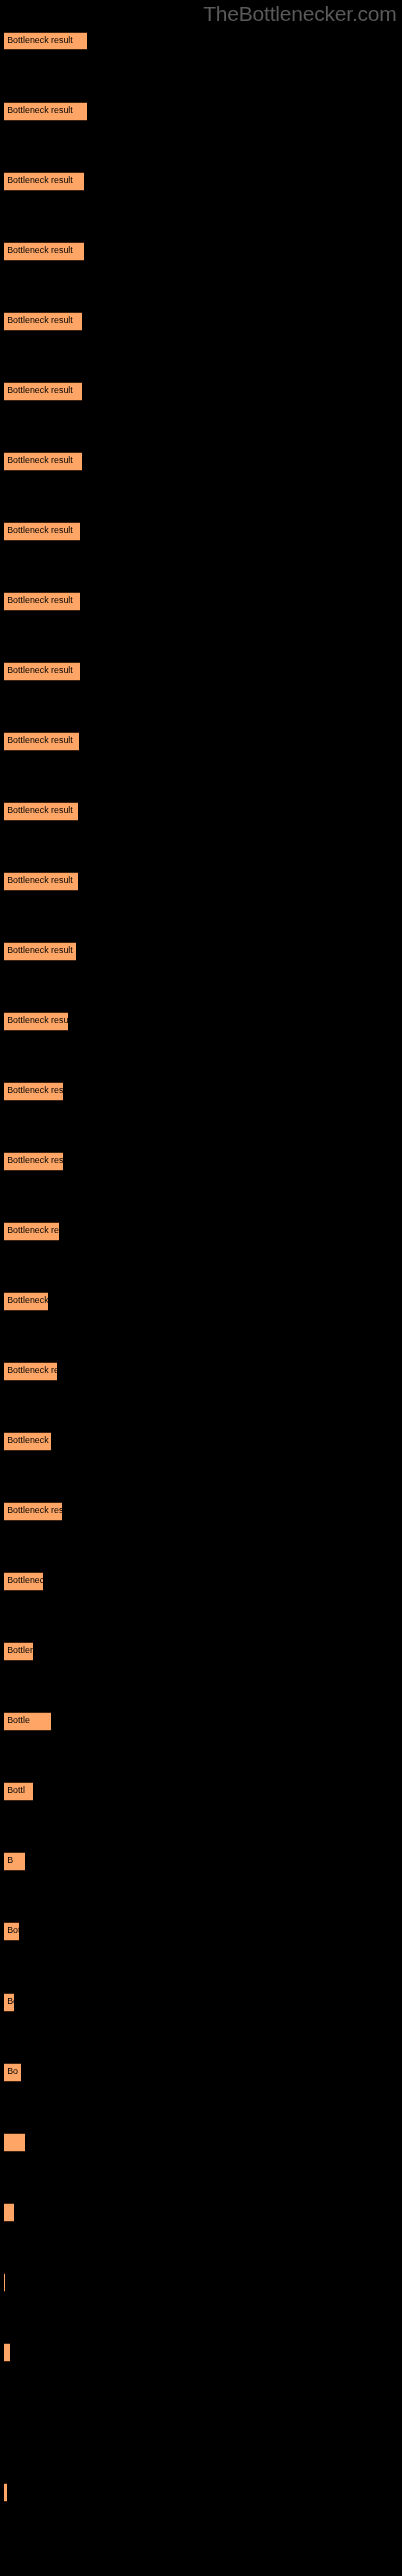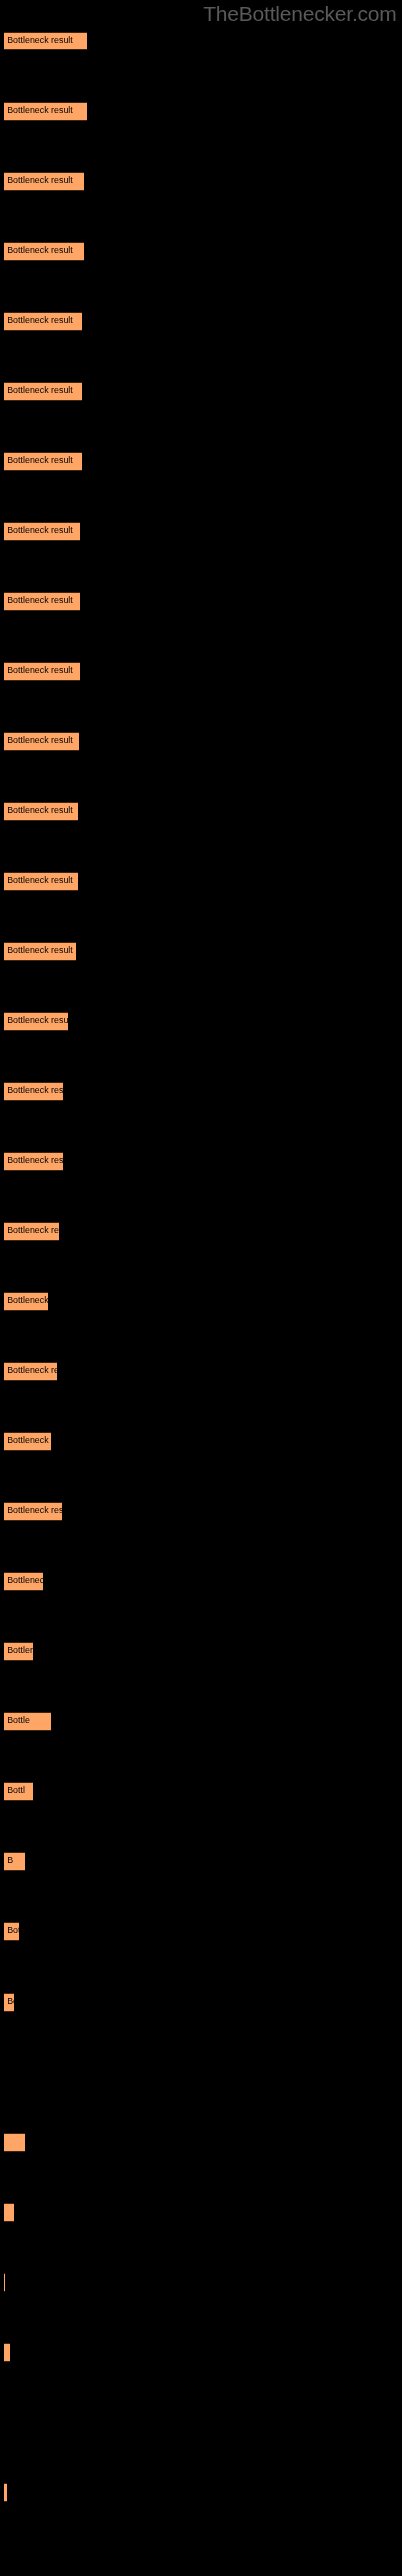--- a/index.html
+++ b/index.html
@@ -204,20 +204,25 @@
     <div class="bar-row" style="top: 1913px; height: 18.5px;">
       <div class="bar" style="width: 15.3px; background: rgb(255, 166, 102); border-top-color: rgb(61, 36, 19); border-bottom-color: rgb(61, 36, 19);">
         <span class="bar-label" style="color: rgb(0, 0, 0);">Bott</span>
       </div>
     </div>
     <div class="bar-row" style="top: 1984px; height: 18.5px;">
       <div class="bar" style="width: 9.7px; background: rgb(255, 166, 102); border-top-color: rgb(61, 36, 19); border-bottom-color: rgb(61, 36, 19);">
         <span class="bar-label" style="color: rgb(0, 0, 0);">Bottlen</span>
       </div>
     </div>
+    <div class="bar-row" style="top: 2054px; height: 18.5px;">
+      <div class="bar" style="width: 17px; background: rgb(255, 166, 102); border-top-color: rgb(61, 36, 19); border-bottom-color: rgb(61, 36, 19);">
+        <span class="bar-label" style="color: rgb(0, 0, 0);">Bo</span>
+      </div>
+    </div>
     <div class="bar-row" style="top: 2124px; height: 18.5px;">
       <div class="bar" style="width: 21px; background: rgb(255, 166, 102); border-top-color: rgb(61, 36, 19); border-bottom-color: rgb(61, 36, 19);">
         <span class="bar-label" style="color: rgb(0, 0, 0);"></span>
       </div>
     </div>
     <div class="bar-row" style="top: 2194px; height: 18.5px;">
       <div class="bar" style="width: 9.7px; background: rgb(255, 166, 102); border-top-color: rgb(61, 36, 19); border-bottom-color: rgb(61, 36, 19);">
         <span class="bar-label" style="color: rgb(0, 0, 0);"></span>
       </div>
     </div>

